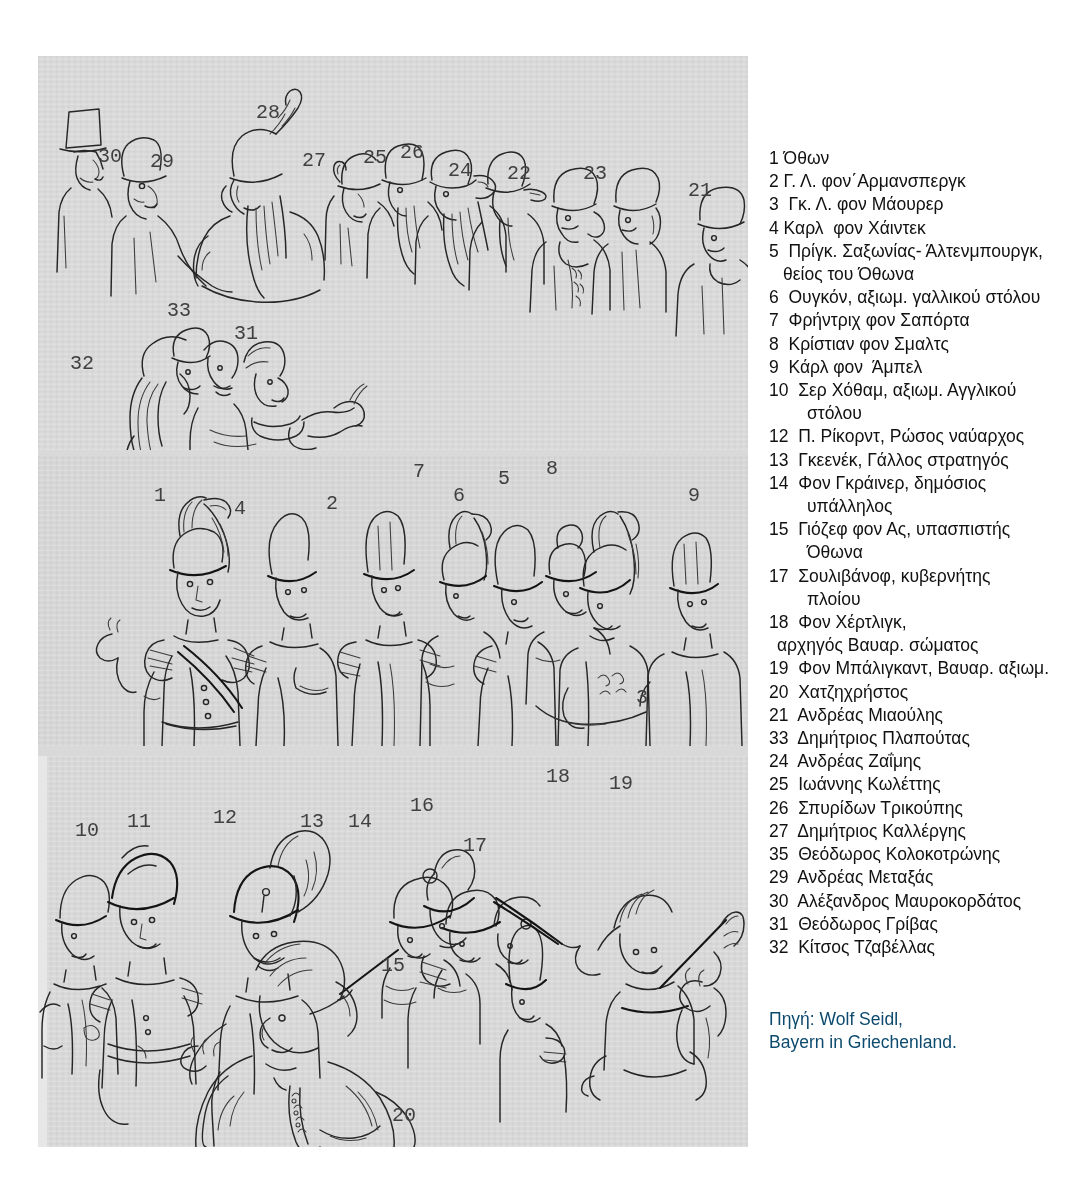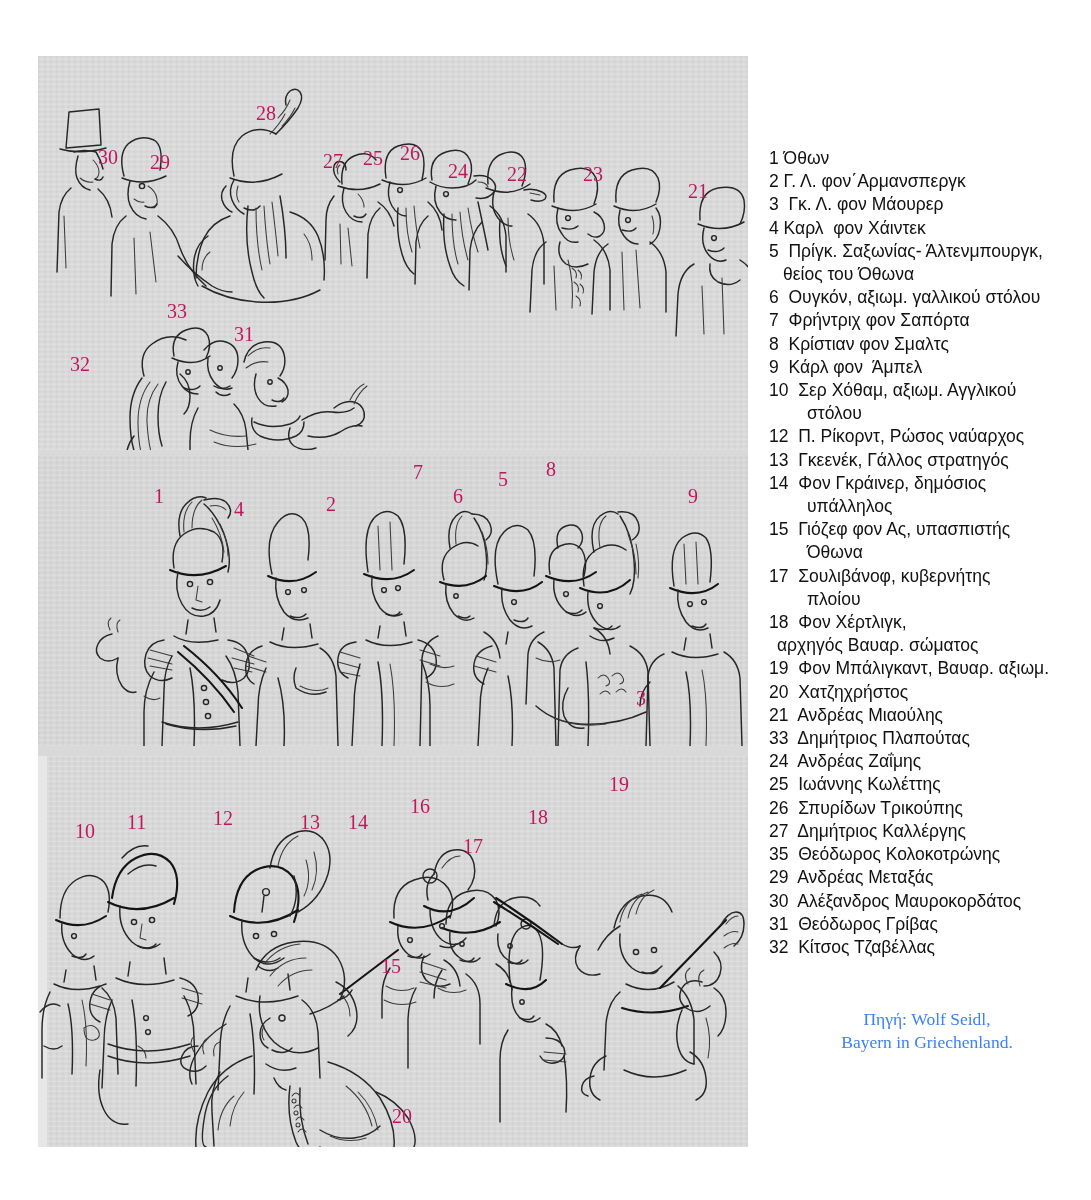--- a/index.html
+++ b/index.html
@@ -74,23 +74,23 @@
     stroke: #232323;
     stroke-linecap: round;
     stroke-linejoin: round;
   }
   svg.fig .lt { stroke: #3b3b3b; stroke-width: 1.05; }
   svg.fig .md { stroke: #262626; stroke-width: 1.45; }
   svg.fig .hv { stroke: #141414; stroke-width: 2.1; }
 
   .fignum {
     position: absolute;
-    font-family: Liberation Serif, serif;
+    font-family: Liberation Mono, monospace;
     font-size: 20px;
-    color: #be185d;
+    color: #404040;
     line-height: 1;
     user-select: none;
     text-align: center;
   }
 
   
   #legend {
     position: absolute;
     left: 769px;
     top: 147px;
@@ -105,26 +105,25 @@
   }
   .legend-line.cont { }
 
   #source {
     position: absolute;
     left: 769px;
     top: 1008px;
     width: 316px;
   }
   .source-line {
-    font-family: Liberation Serif, serif;
+    font-family: Liberation Sans, sans-serif;
     font-size: 17.5px;
     line-height: 23.2px;
-    color: #3b82f6;
+    color: #0c4a6e;
     white-space: pre;
-    text-align: center;
   }
 </style>
 </head>
 <body>
 
 <div id="plate">
 
   <div class="panel" id="panel-top">
     <div class="panel-inner">
       <div class="grain"></div>
@@ -302,21 +301,21 @@
         <path class="md" d="M252 372 q-4 12 4 18 q10 6 22 2"></path>
         <path class="md" d="M160 352 q-8 14 -8 34 l0 8"></path>
         <path class="md" d="M196 348 q10 10 12 26 l2 20"></path>
         <path class="lt" d="M172 374 q16 8 36 6"></path>
         <path class="lt" d="M176 386 q20 8 42 2"></path>
       </svg>
 
       <div class="fignum" style="left:60px;  top:91px;">30</div>
       <div class="fignum" style="left:112px; top:96px;">29</div>
       <div class="fignum" style="left:218px; top:47px;">28</div>
-      <div class="fignum" style="left:285px; top:95px;">27</div>
+      <div class="fignum" style="left:264px; top:95px;">27</div>
       <div class="fignum" style="left:325px; top:92px;">25</div>
       <div class="fignum" style="left:362px; top:87px;">26</div>
       <div class="fignum" style="left:410px; top:105px;">24</div>
       <div class="fignum" style="left:469px; top:108px;">22</div>
       <div class="fignum" style="left:545px; top:108px;">23</div>
       <div class="fignum" style="left:650px; top:125px;">21</div>
       <div class="fignum" style="left:129px; top:245px;">33</div>
       <div class="fignum" style="left:196px; top:268px;">31</div>
       <div class="fignum" style="left:32px;  top:298px;">32</div>
     </div>
@@ -689,21 +688,21 @@
         <path class="lt" d="M292 380 q18 8 36 2"></path>
       </svg>
 
       <div class="fignum" style="left:37px;  top:65px;">10</div>
       <div class="fignum" style="left:89px;  top:56px;">11</div>
       <div class="fignum" style="left:175px; top:52px;">12</div>
       <div class="fignum" style="left:262px; top:56px;">13</div>
       <div class="fignum" style="left:310px; top:56px;">14</div>
       <div class="fignum" style="left:372px; top:40px;">16</div>
       <div class="fignum" style="left:425px; top:80px;">17</div>
-      <div class="fignum" style="left:490px; top:11px;margin-top:40px;">18</div>
+      <div class="fignum" style="left:508px; top:11px;">18</div>
       <div class="fignum" style="left:571px; top:18px;">19</div>
       <div class="fignum" style="left:343px; top:200px;">15</div>
       <div class="fignum" style="left:354px; top:350px;">20</div>
     </div>
   </div>
 </div>
 
 <div id="legend">
     <div class="legend-line">1 Όθων</div>
     <div class="legend-line">2 Γ. Λ. φον΄Αρμανσπεργκ</div>

